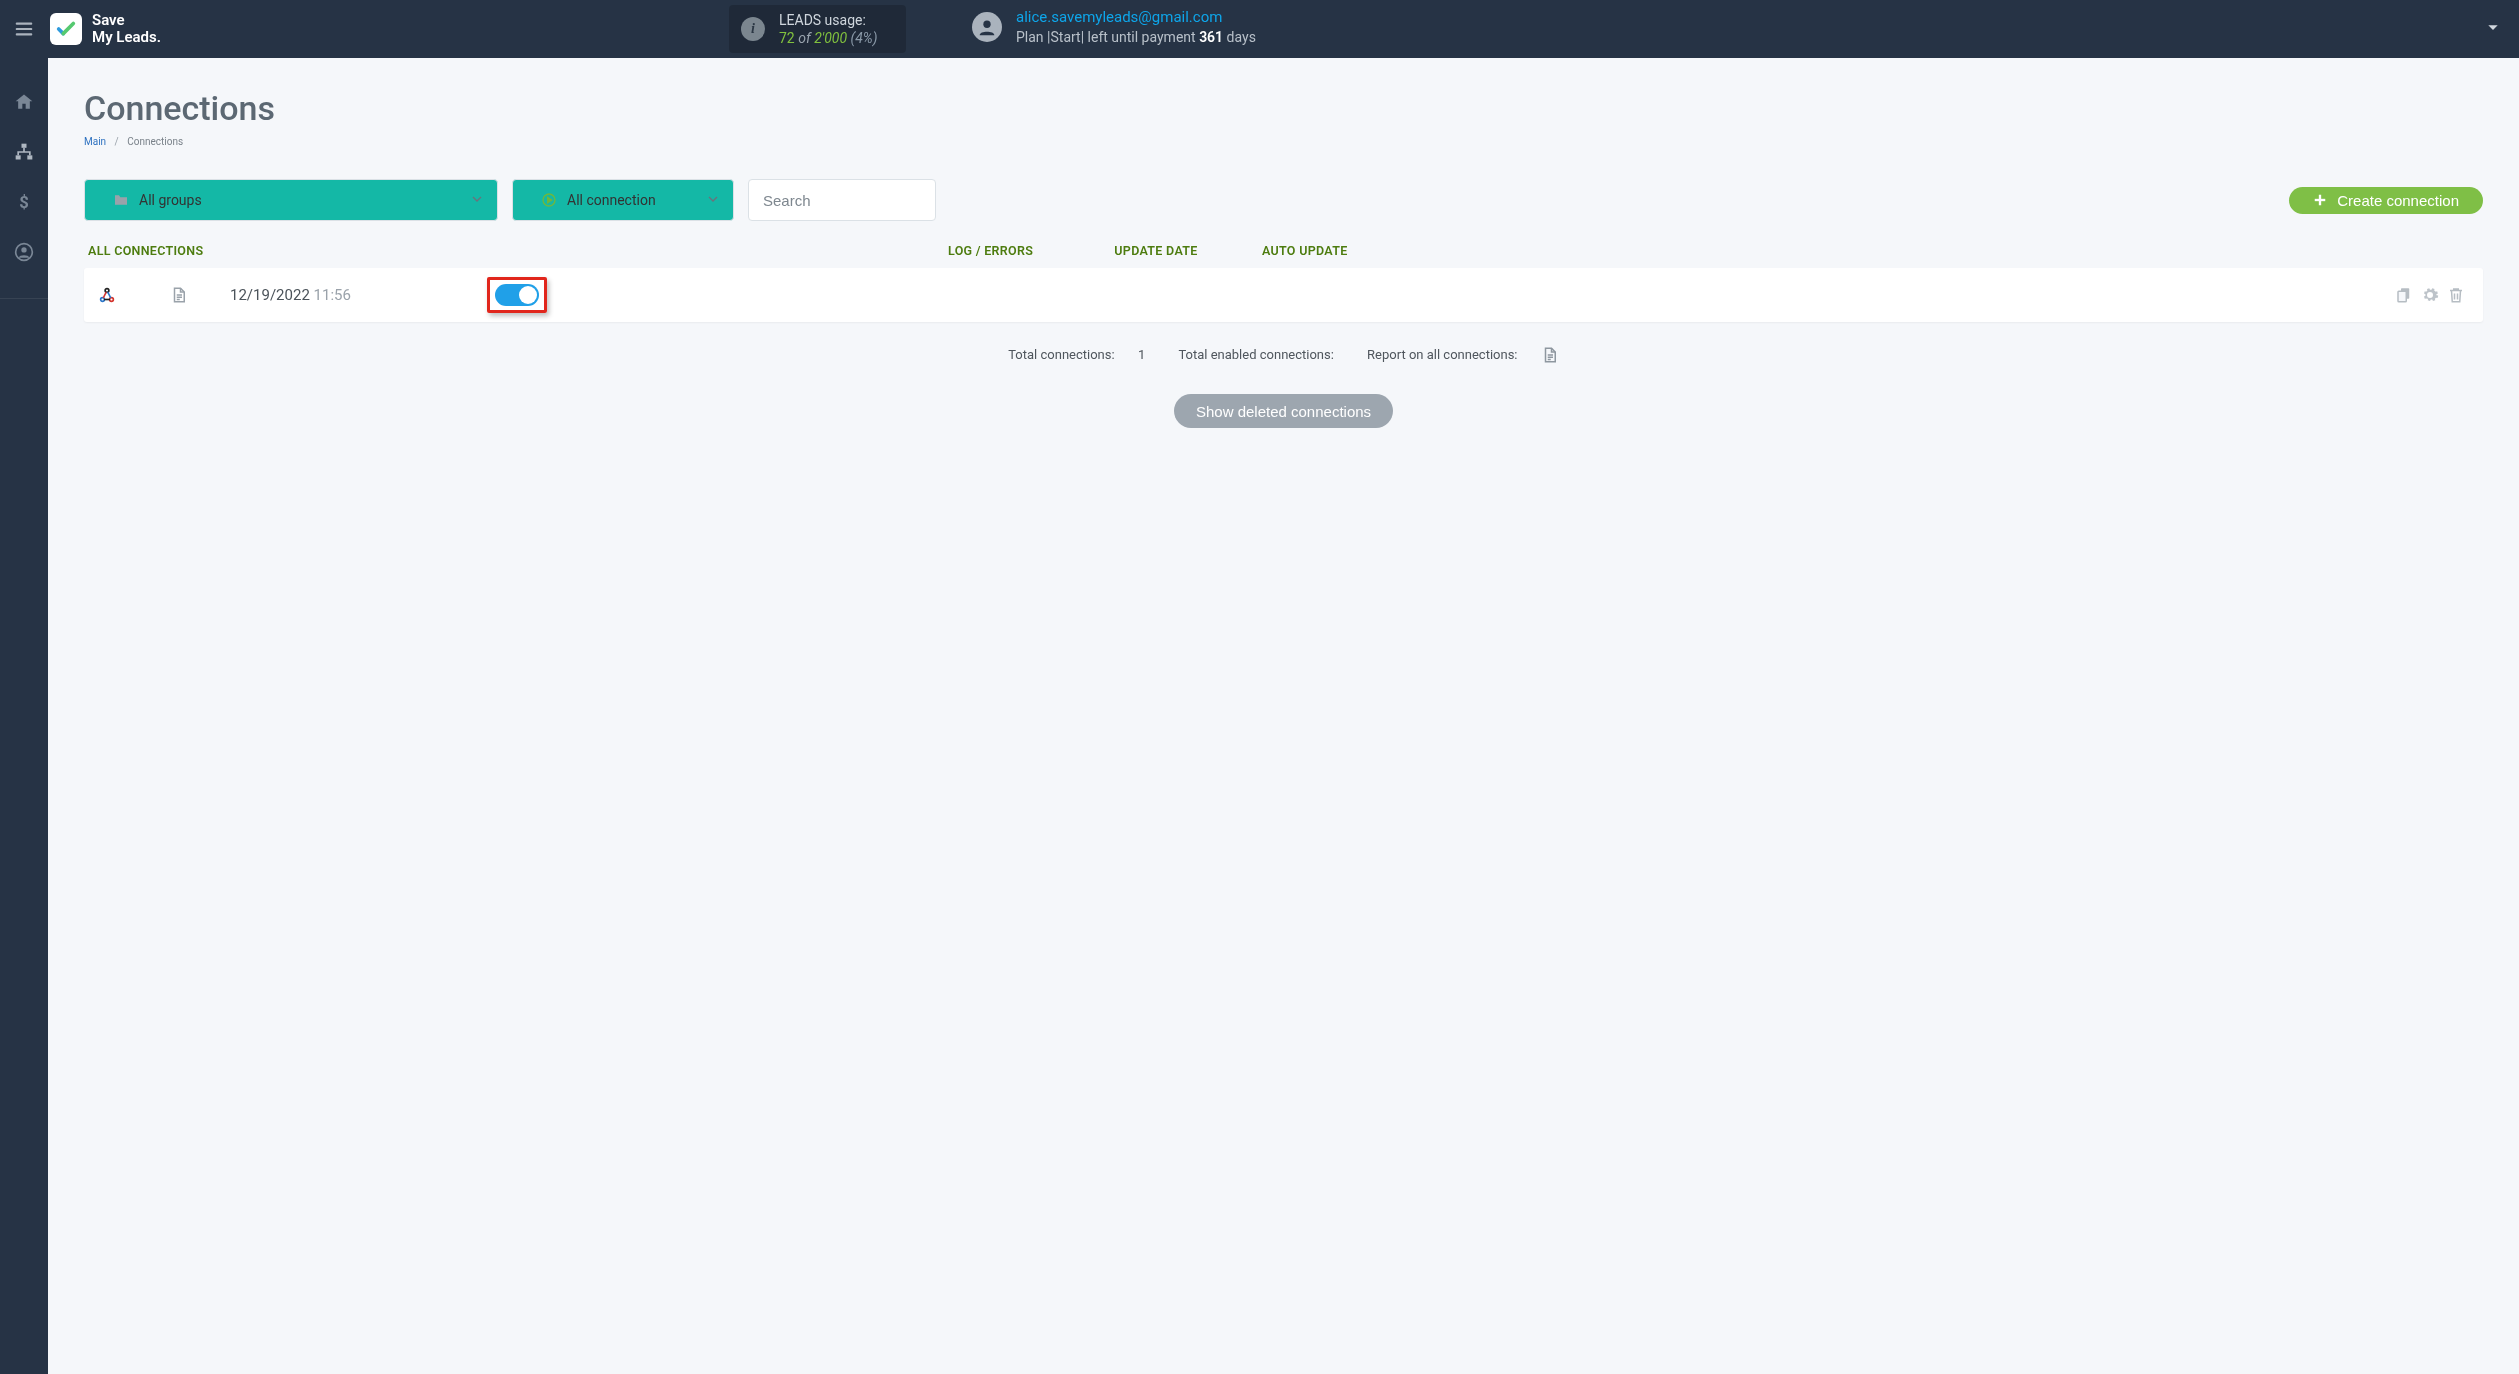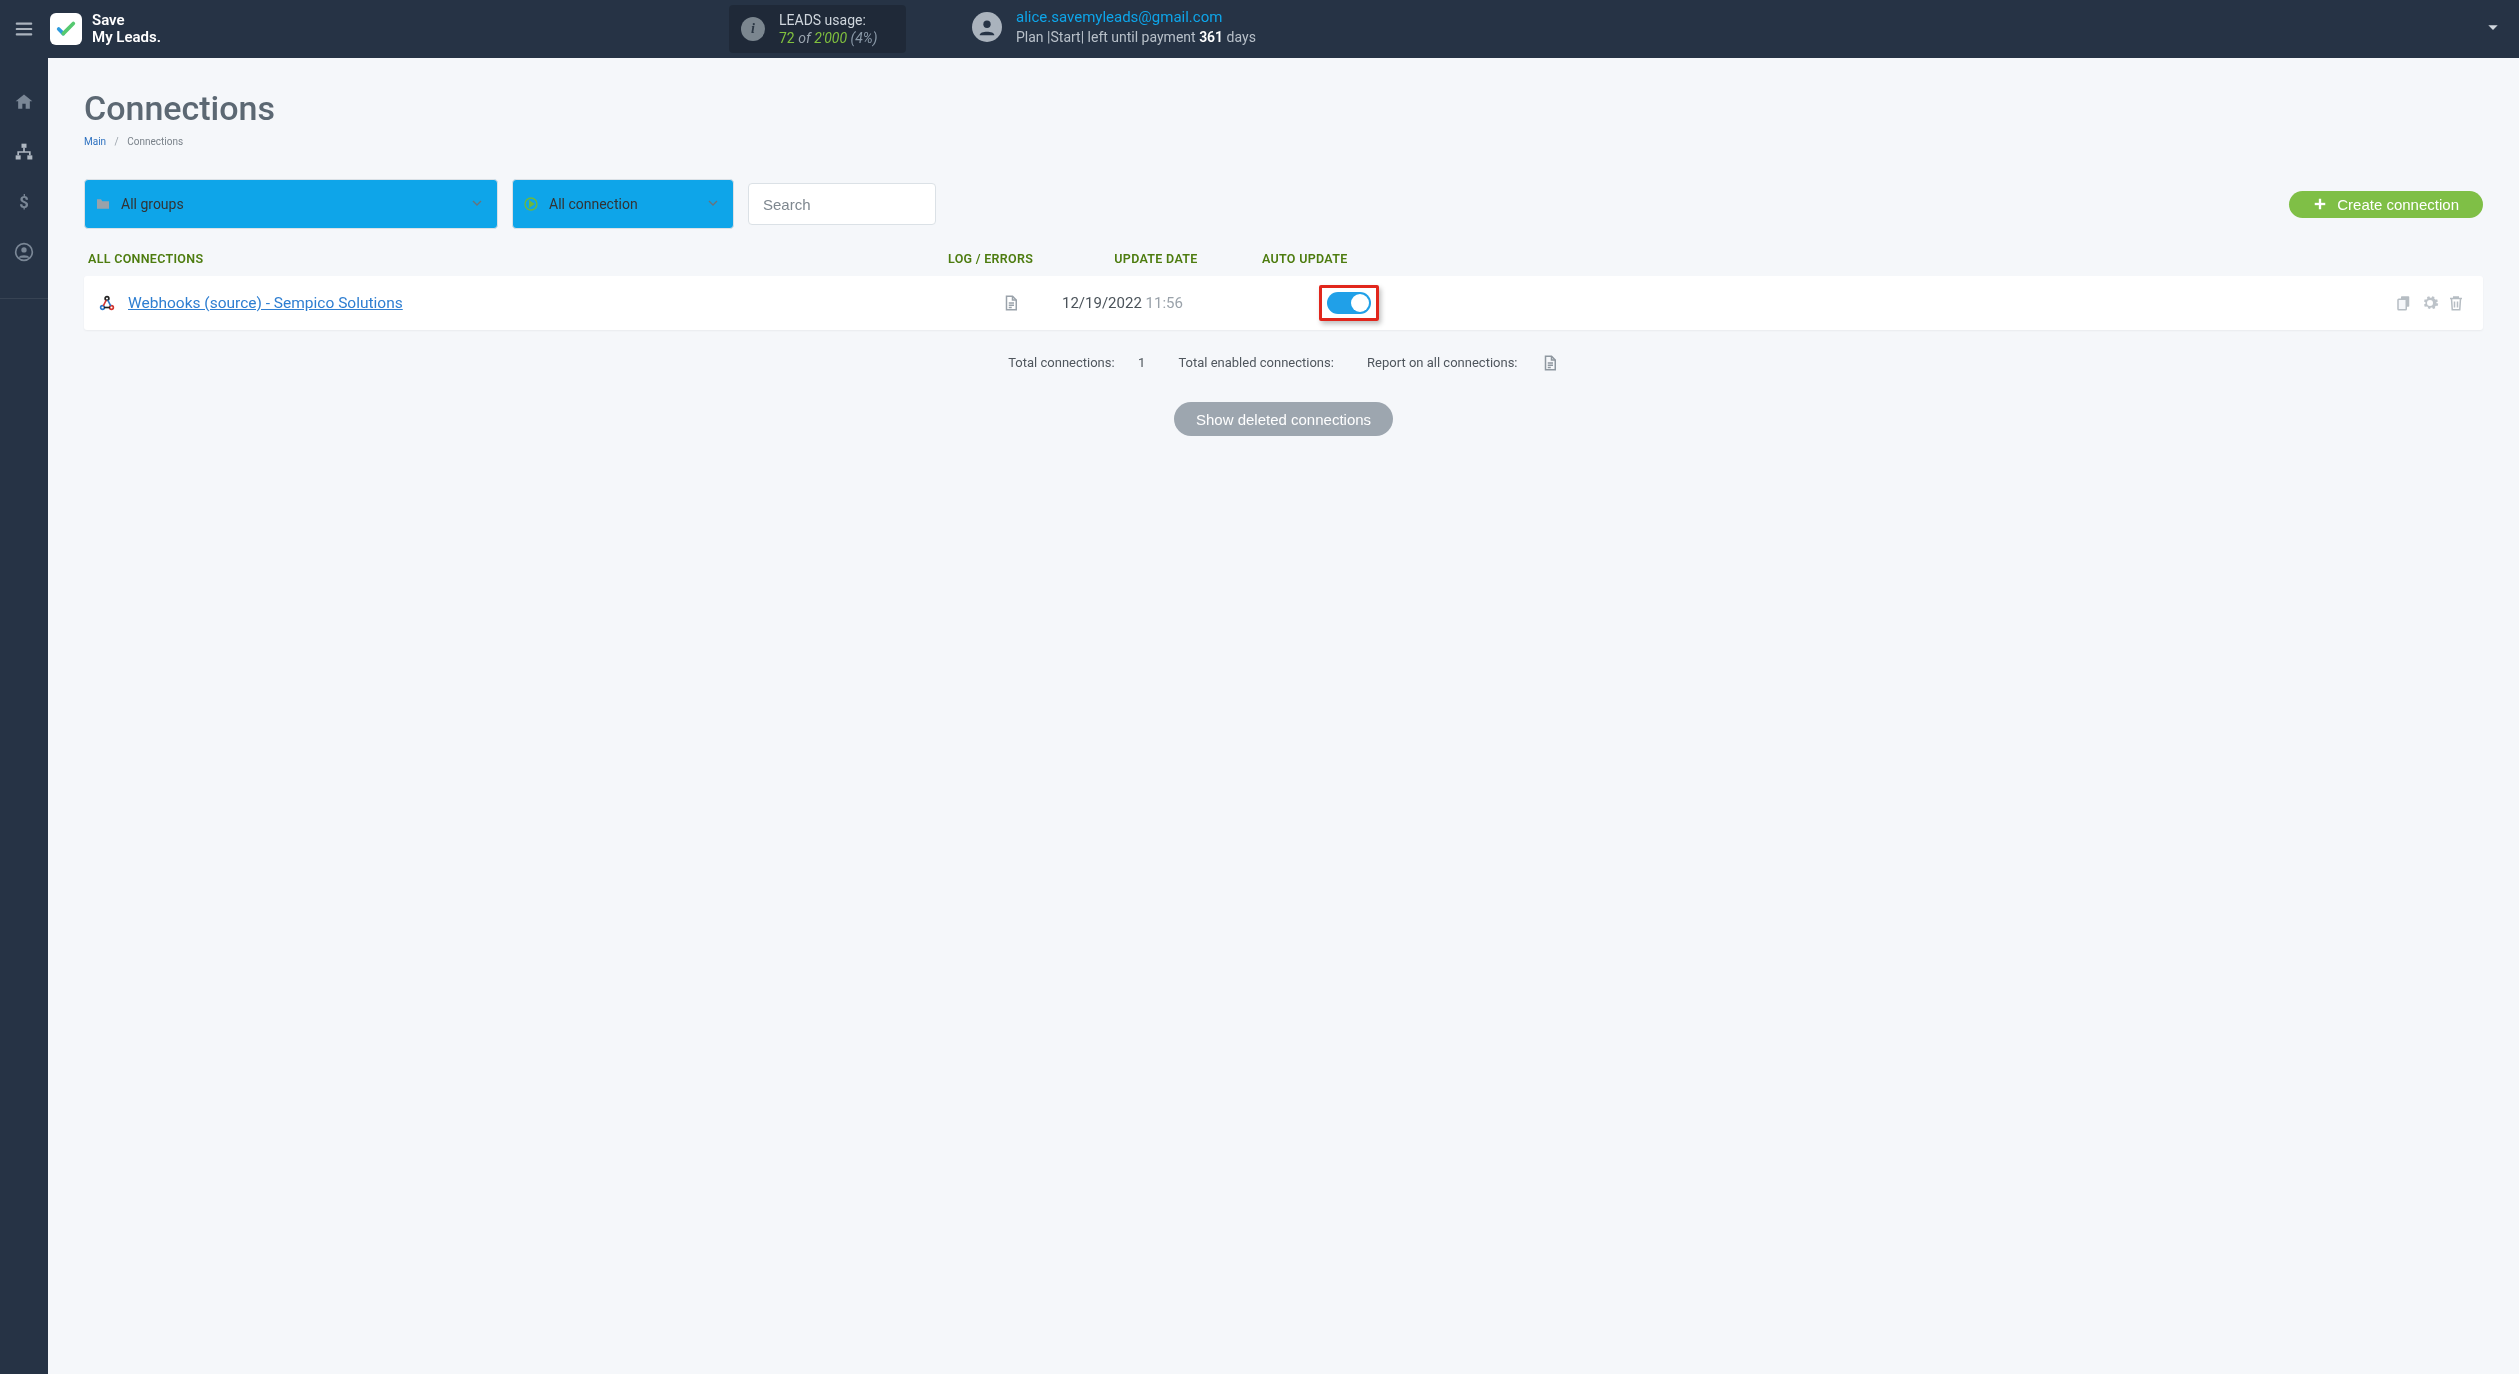--- a/index.html
+++ b/index.html
@@ -34,21 +34,21 @@
   .sidebar svg { width: 20px; height: 20px; }
   .sidebar .divider { width: 100%; height: 1px; background: rgba(255,255,255,0.08); margin-top: 10px; }
 
   .content { flex: 1; padding: 30px 36px; }
   .page-title { font-size: 34px; font-weight: 500; color: #5c6873; margin-bottom: 8px; }
   .breadcrumb { font-size: 10px; color: #7a828a; margin-bottom: 32px; }
   .breadcrumb a { color: #2e72c0; text-decoration: none; }
   .breadcrumb .sep { color: #9aa2aa; margin: 0 6px; }
 
   .filter-row { display: flex; align-items: center; gap: 14px; margin-bottom: 22px; }
-  .dropdown { height: 50px; background: #0ea5e9; border: 1px solid #dbe1e6; border-radius: 4px; display: flex; align-items: center; padding: 0 10px; cursor: pointer; position: relative; }
+  .dropdown { height: 42px; background: #14b8a6; border: 1px solid #dbe1e6; border-radius: 4px; display: flex; align-items: center; padding: 0 28px; cursor: pointer; position: relative; }
   .dropdown .dd-icon { margin-right: 10px; color: #9aa2aa; display:flex; }
   .dropdown .dd-icon.green { color:#6fb83c; }
   .dropdown .chev { position: absolute; right: 12px; color: #6a737b; }
   .dd-groups { width: 414px; }
   .dd-conn { width: 222px; }
   .search-input { width: 188px; height: 42px; background: #fff; border: 1px solid #dbe1e6; border-radius: 4px; padding: 0 14px; font-size: 15px; color:#555; }
   .search-input::placeholder { color: #7e878f; }
   .btn-create { margin-left: auto; height: 27px; background: #7fbf46; border-radius: 22px; color: #fff; font-weight: 500; font-size: 15px; display: flex; align-items: center; gap: 10px; padding: 0 24px; border:none; cursor:pointer; }
 
   .table-head { display: flex; align-items: center; color: #4d7c0f; font-size: 12.5px; font-weight: 600; letter-spacing: 0.3px; text-transform: uppercase; padding: 0 4px 10px 4px; }
@@ -228,21 +228,20 @@
       <div class="conn-icon">
         <svg width="18" height="18" viewBox="0 0 24 24" fill="none" stroke-width="2.2">
             <circle cx="6" cy="18" r="2.5" stroke="#2a76c9" fill="#fff"></circle>
             <circle cx="18" cy="18" r="2.5" stroke="#d4342e" fill="#fff"></circle>
             <circle cx="12" cy="6" r="2.5" stroke="#222" fill="#fff"></circle>
             <path d="M11 8 L7 16" stroke="#d4342e"></path>
             <path d="M13 8 L17 16" stroke="#2a76c9"></path>
             <path d="M8 18 L16 18" stroke="#222"></path>
           </svg>
       </div>
-      <a href="#" class="conn-link" style="flex:0 0 832px;">Webhooks (source) - Sempico Solutions</a>
       <div class="conn-log">
         <svg class="doc-svg" viewBox="0 0 24 24" fill="none" stroke="#9aa2aa" stroke-width="2">
             <path d="M6 3 H14 L19 8 V21 H6 Z"></path>
             <path d="M14 3 V8 H19"></path>
             <path d="M9 12 H16 M9 15 H16 M9 18 H13"></path>
           </svg>
       </div>
       <div class="conn-date">
         <span>12/19/2022</span> <span class="time">11:56</span>
       </div>

